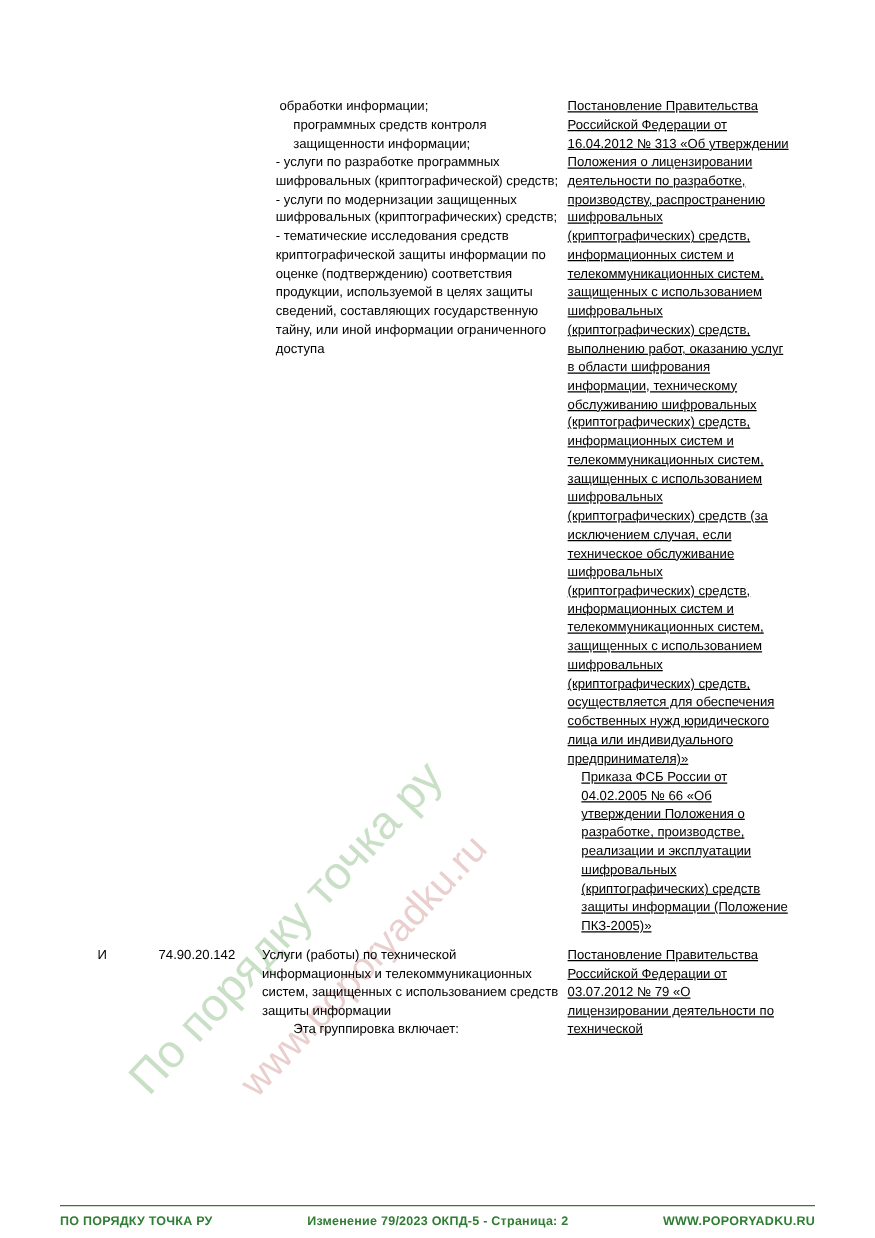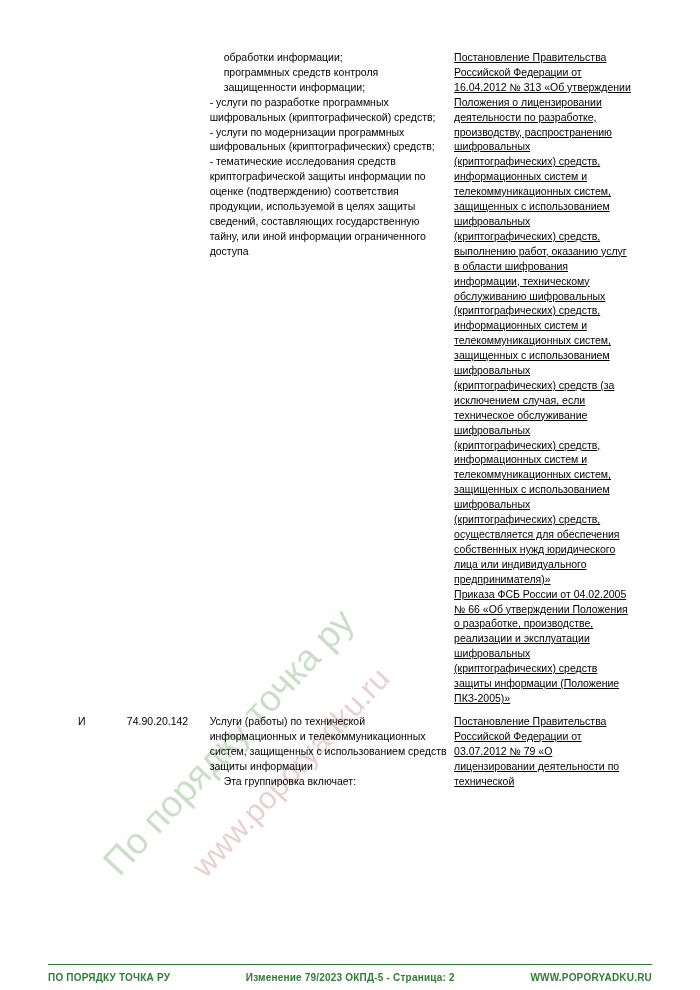--- a/index.html
+++ b/index.html
@@ -55,40 +55,40 @@
   
   .page {
     position: absolute;
     inset: 0;
     z-index: 2;
   }
 
   .doc-table {
     position: absolute;
     left: 78px;
-    top: 50px;
+    top: 78px;
     width: 560px;
     border-collapse: collapse;
     font-size: 10.5px;
     line-height: 1.42;
   }
   .doc-table td {
     vertical-align: top;
     padding: 0 6px 0 0;
     border: none;
   }
   .col-mark   { width: 26px; text-align: left; padding-left: 2px; }
   .col-code   { width: 88px; text-align: center; }
   .col-name   { width: 228px; padding-right: 14px; }
   .col-act    { width: 170px; text-decoration: underline; }
 
   .cell-p {
     margin: 0;
   }
-  .cell-p + .cell-p { margin-top: 0px; }
+  .cell-p + .cell-p { margin-top: 0px; margin-left: 11px; }
 
   .indent-1 { padding-left: 14px; display: block; }
 
   .spacer-row td { height: 8px; }
 
   
   .footer {
     position: absolute;
     left: 0;
     right: 0;
@@ -132,21 +132,21 @@
 
   <table class="doc-table">
     <tbody>
       <tr>
         <td class="col-mark"></td>
         <td class="col-code"></td>
         <td class="col-name">
           <p class="cell-p indent-1">обработки информации;</p>
           <p class="cell-p indent-1">программных средств контроля защищенности информации;</p>
           <p class="cell-p">- услуги по разработке программных шифровальных (криптографической) средств;</p>
-          <p class="cell-p">- услуги по модернизации программных шифровальных (криптографических) средств;</p>
+          <p class="cell-p">- услуги по модернизации защищенных шифровальных (криптографических) средств;</p>
           <p class="cell-p">- тематические исследования средств криптографической защиты информации по оценке (подтверждению) соответствия продукции, используемой в целях защиты сведений, составляющих государственную тайну, или иной информации ограниченного доступа</p>
         </td>
         <td class="col-act">
           <p class="cell-p">Постановление Правительства Российской Федерации от 16.04.2012 № 313 «Об утверждении Положения о лицензировании деятельности по разработке, производству, распространению шифровальных (криптографических) средств, информационных систем и телекоммуникационных систем, защищенных с использованием шифровальных (криптографических) средств, выполнению работ, оказанию услуг в области шифрования информации, техническому обслуживанию шифровальных (криптографических) средств, информационных систем и телекоммуникационных систем, защищенных с использованием шифровальных (криптографических) средств (за исключением случая, если техническое обслуживание шифровальных (криптографических) средств, информационных систем и телекоммуникационных систем, защищенных с использованием шифровальных (криптографических) средств, осуществляется для обеспечения собственных нужд юридического лица или индивидуального предпринимателя)»</p>
           <p class="cell-p">Приказа ФСБ России от 04.02.2005 № 66 «Об утверждении Положения о разработке, производстве, реализации и эксплуатации шифровальных (криптографических) средств защиты информации (Положение ПКЗ-2005)»</p>
         </td>
       </tr>
 
       <tr class="spacer-row">
         <td></td>

